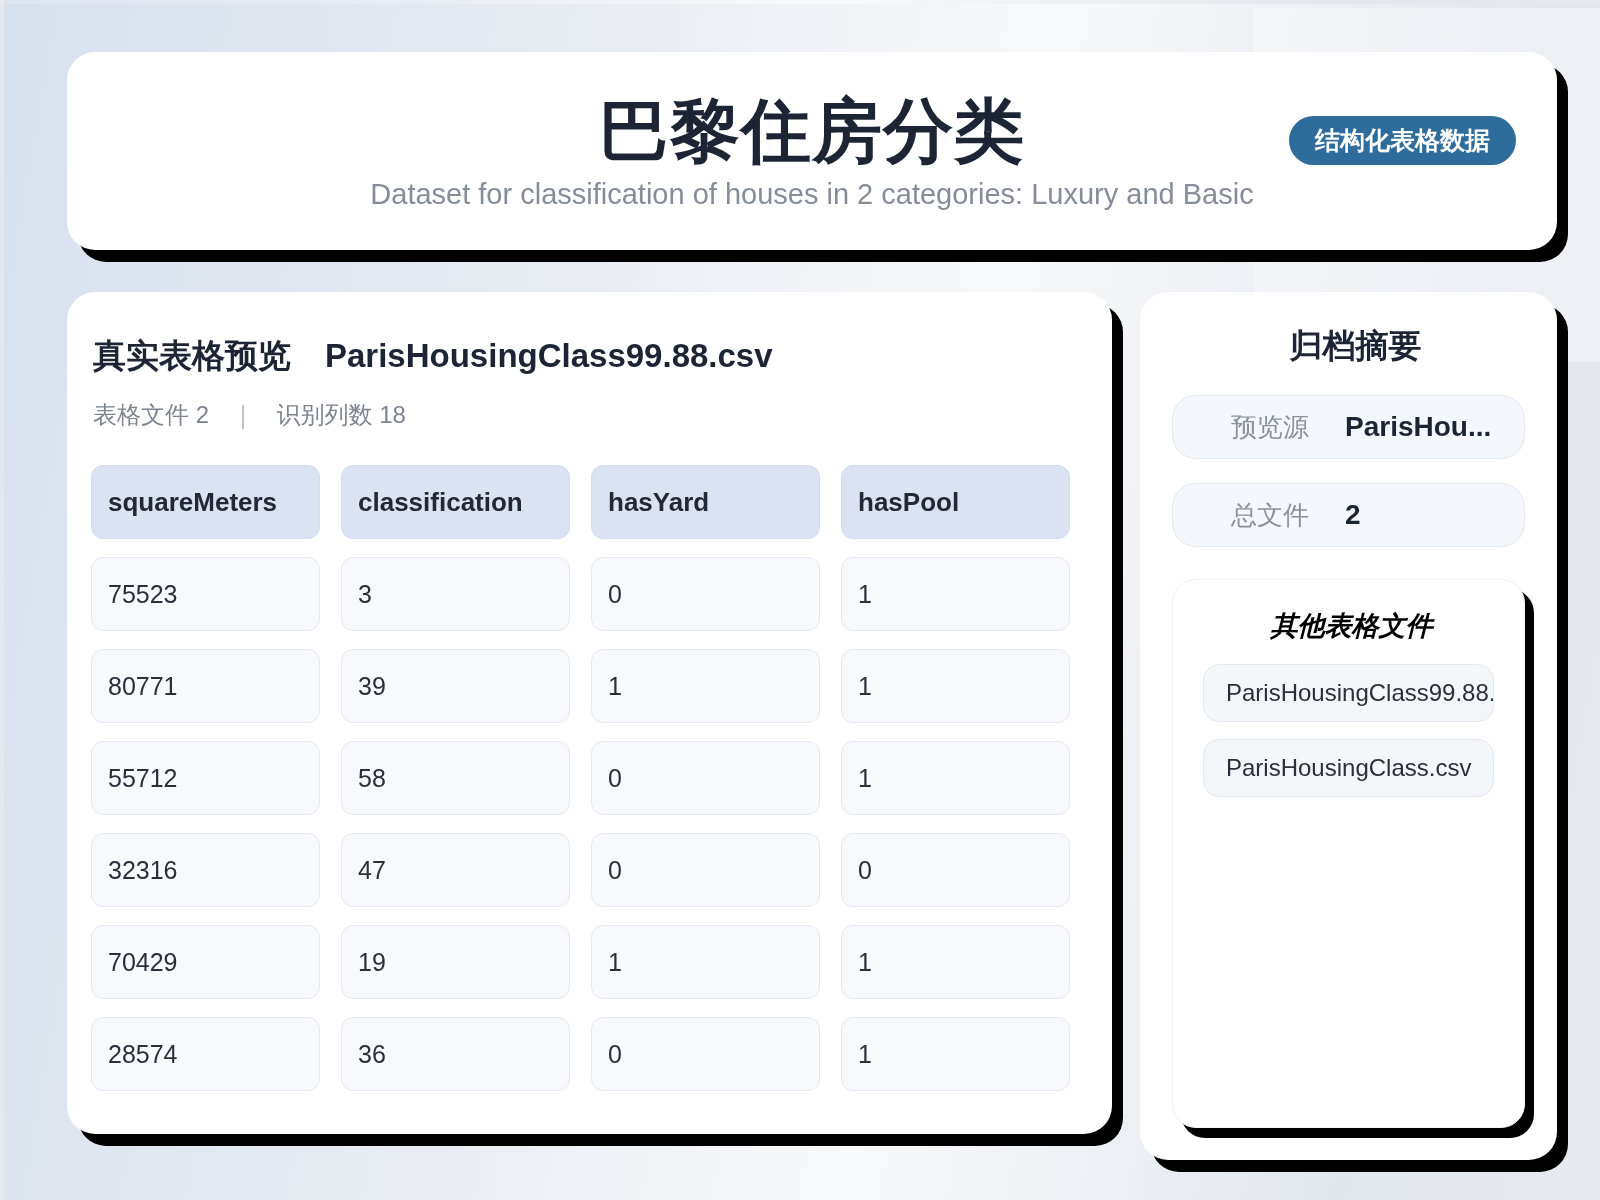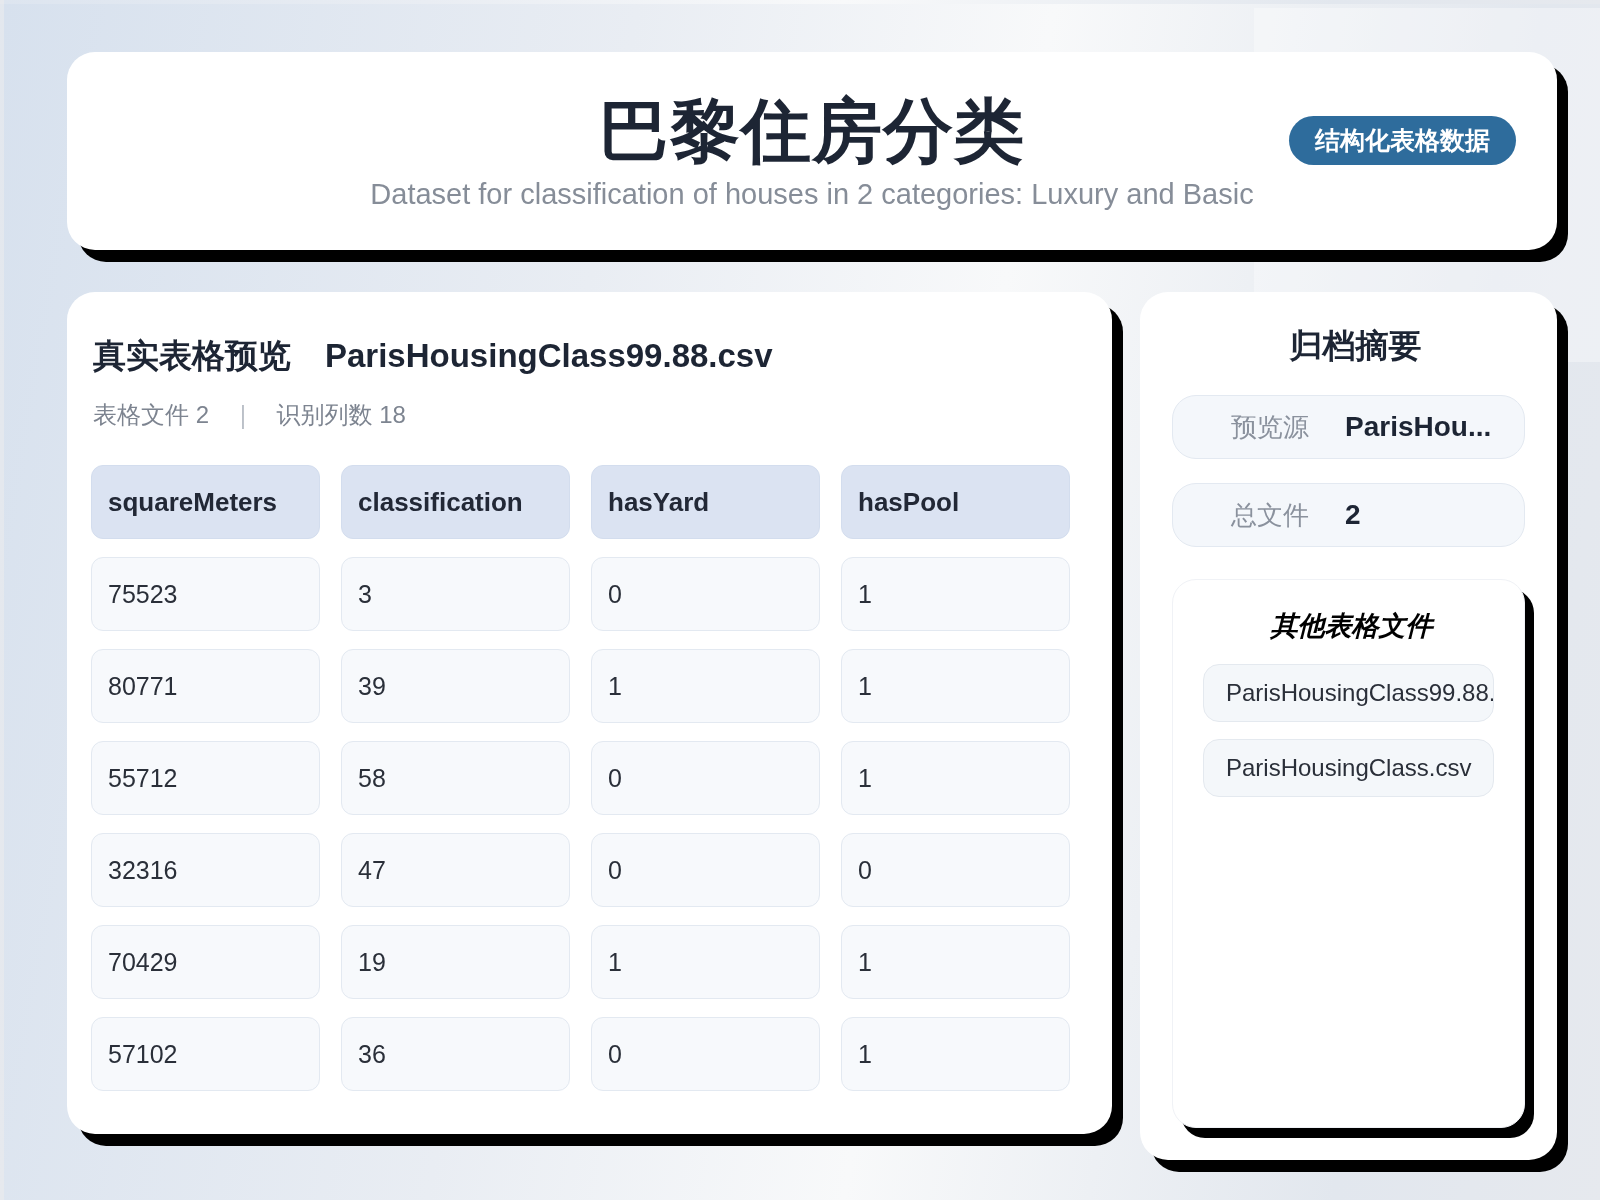--- a/index.html
+++ b/index.html
@@ -147,21 +147,21 @@
     <div class="td">32316</div>
     <div class="td">47</div>
     <div class="td">0</div>
     <div class="td">0</div>
 
     <div class="td">70429</div>
     <div class="td">19</div>
     <div class="td">1</div>
     <div class="td">1</div>
 
-    <div class="td">57102</div>
+    <div class="td">28574</div>
     <div class="td">36</div>
     <div class="td">0</div>
     <div class="td">1</div>
   </div>
 </div>
 
 <div class="card sidebar-card">
   <div class="sidebar-title">归档摘要</div>
 
   <div class="summary-row">

